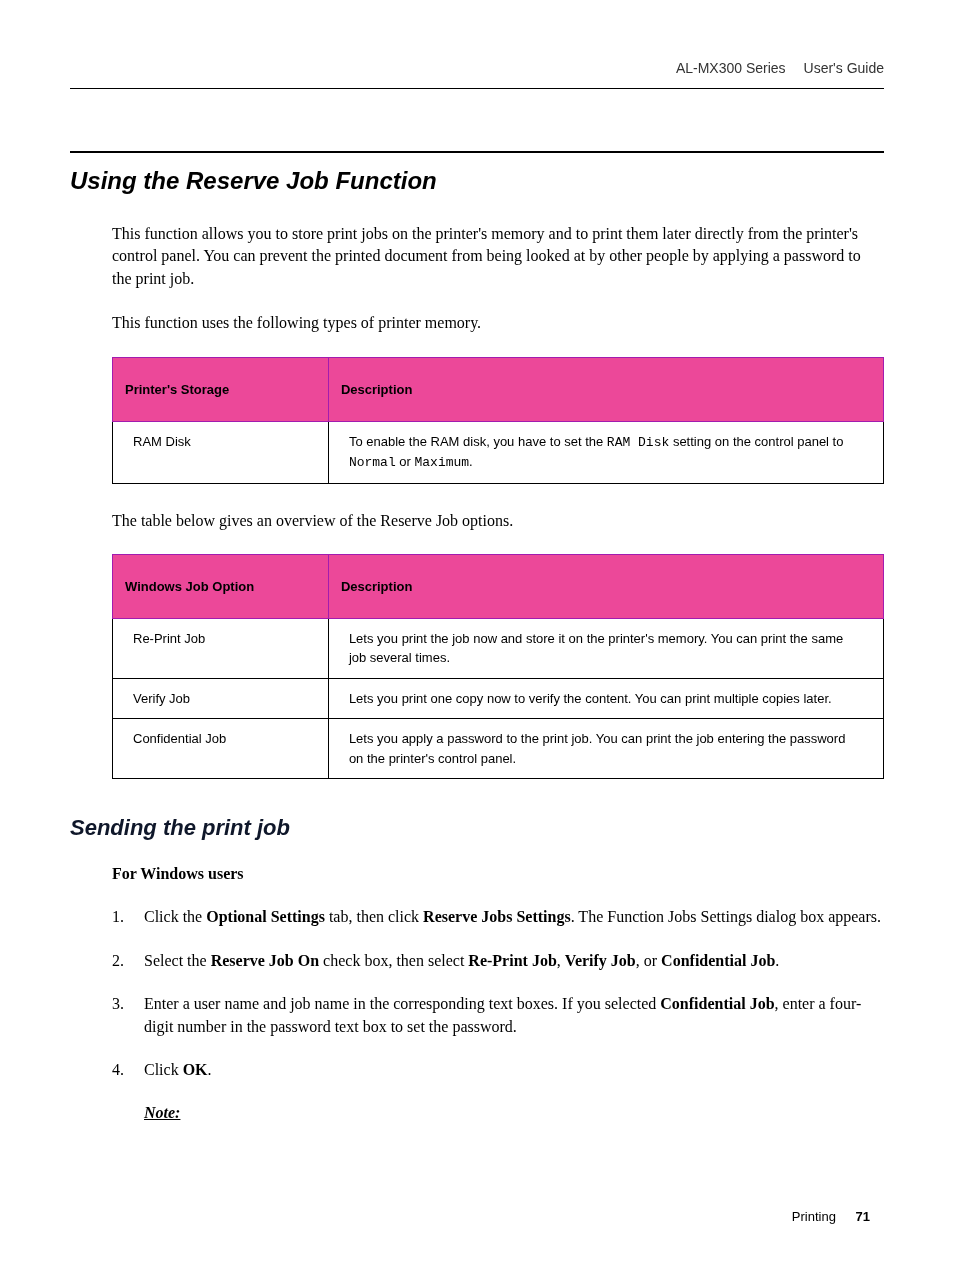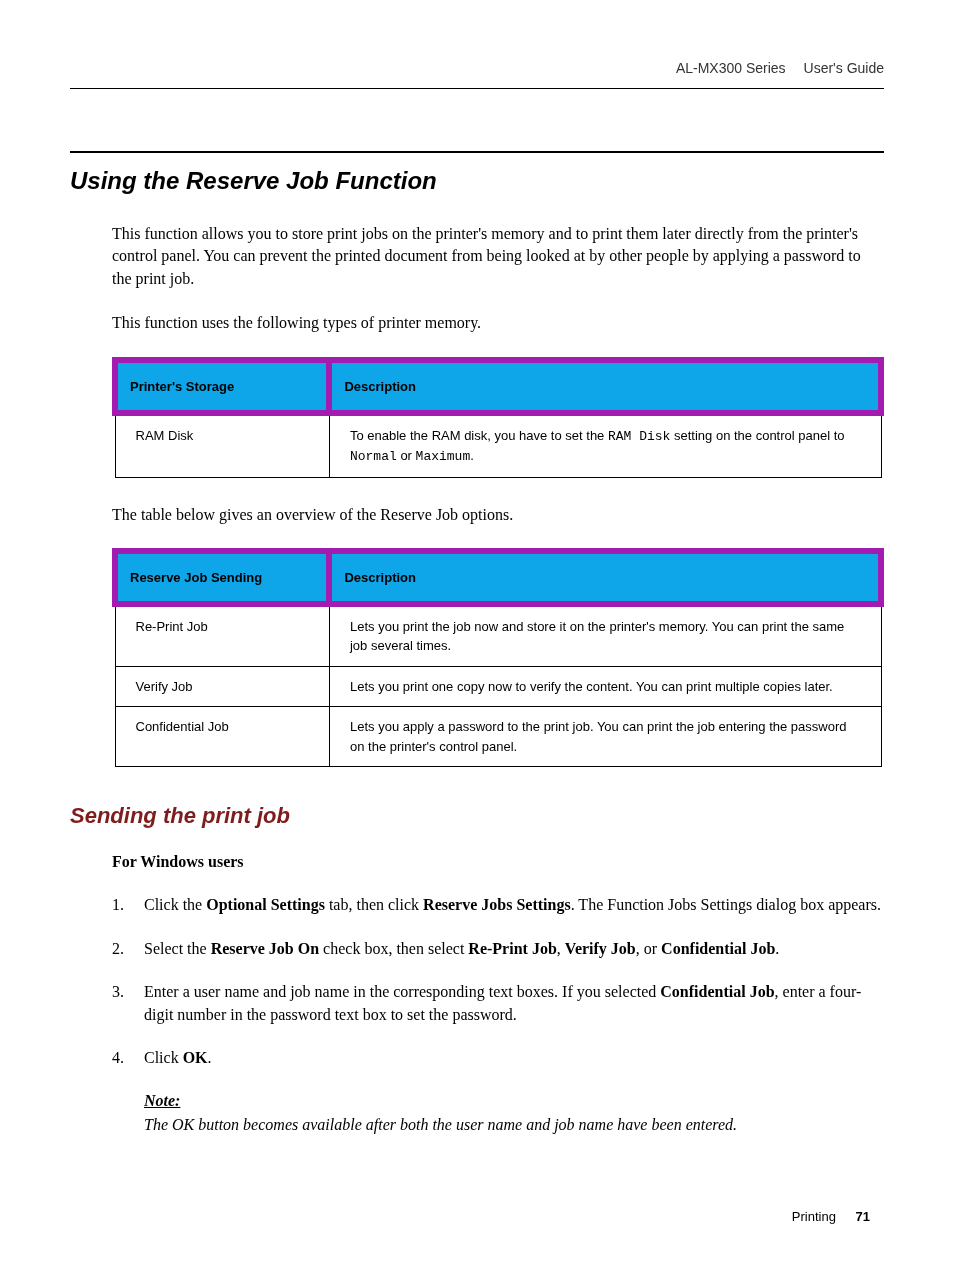--- a/index.html
+++ b/index.html
@@ -50,44 +50,44 @@
     }
     .data-table {
       width: 100%;
       border-collapse: collapse;
       margin-left: 0;
       margin-bottom: 26px;
       font-family: Arial, sans-serif;
       font-size: 13px;
     }
     .data-table th {
-      border: 6px solid #a21caf;
-      padding: 16px 12px;
+      border: 1px solid #a21caf;
+      padding: 24px 12px;
       text-align: left;
       font-weight: bold;
-      background: #0ea5e9;
+      background: #ec4899;
     }
     .data-table td {
       border: 1px solid #000;
       padding: 10px 20px;
       text-align: left;
       line-height: 1.5;
       vertical-align: top;
     }
     .table-wrap {
       margin-left: 42px;
       margin-right: 0;
       margin-bottom: 26px;
     }
     .subsection-title {
       font-family: Arial, sans-serif;
       font-weight: bold;
       font-style: italic;
       font-size: 22px;
-      color: #7f1d1d;
+      color: #0f172a;
       margin-top: 36px;
       margin-bottom: 24px;
     }
     .sub-heading {
       font-weight: bold;
       font-size: 16px;
       margin-left: 42px;
       margin-bottom: 22px;
     }
     .ordered-list {
@@ -174,21 +174,21 @@
         </tbody>
     </table>
   </div>
 
   <p class="body-text">The table below gives an overview of the Reserve Job options.</p>
 
   <div class="table-wrap">
     <table class="data-table">
       <thead>
         <tr>
-          <th class="col-opt">Reserve Job Sending</th>
+          <th class="col-opt">Windows Job Option</th>
           <th>Description</th>
         </tr>
       </thead>
       <tbody id="table2-body">
           <tr>
             <td>Re-Print Job</td>
             <td>Lets you print the job now and store it on the printer's memory. You can print the same job several times.</td>
           </tr>
           <tr>
             <td>Verify Job</td>
@@ -207,20 +207,19 @@
 
   <ol class="ordered-list" id="steps-list">
       <li><span>Click the </span><span class="bold">Optional Settings</span><span> tab, then click </span><span class="bold">Reserve Jobs Settings</span><span>. The Function Jobs Settings dialog box appears.</span></li>
       <li><span>Select the </span><span class="bold">Reserve Job On</span><span> check box, then select </span><span class="bold">Re-Print Job</span><span>, </span><span class="bold">Verify Job</span><span>, or </span><span class="bold">Confidential Job</span><span>.</span></li>
       <li><span>Enter a user name and job name in the corresponding text boxes. If you selected </span><span class="bold">Confidential Job</span><span>, enter a four-digit number in the password text box to set the password.</span></li>
       <li><span>Click </span><span class="bold">OK</span><span>.</span></li>
     </ol>
 
   <div class="note-block">
     <div class="note-label">Note:</div>
-    <div class="note-text">The OK button becomes available after both the user name and job name have been entered.</div>
   </div>
 
   <div class="footer">
     <span>Printing</span>
     <span class="footer-page">71</span>
   </div>
 </div>
 
 </body></html>

